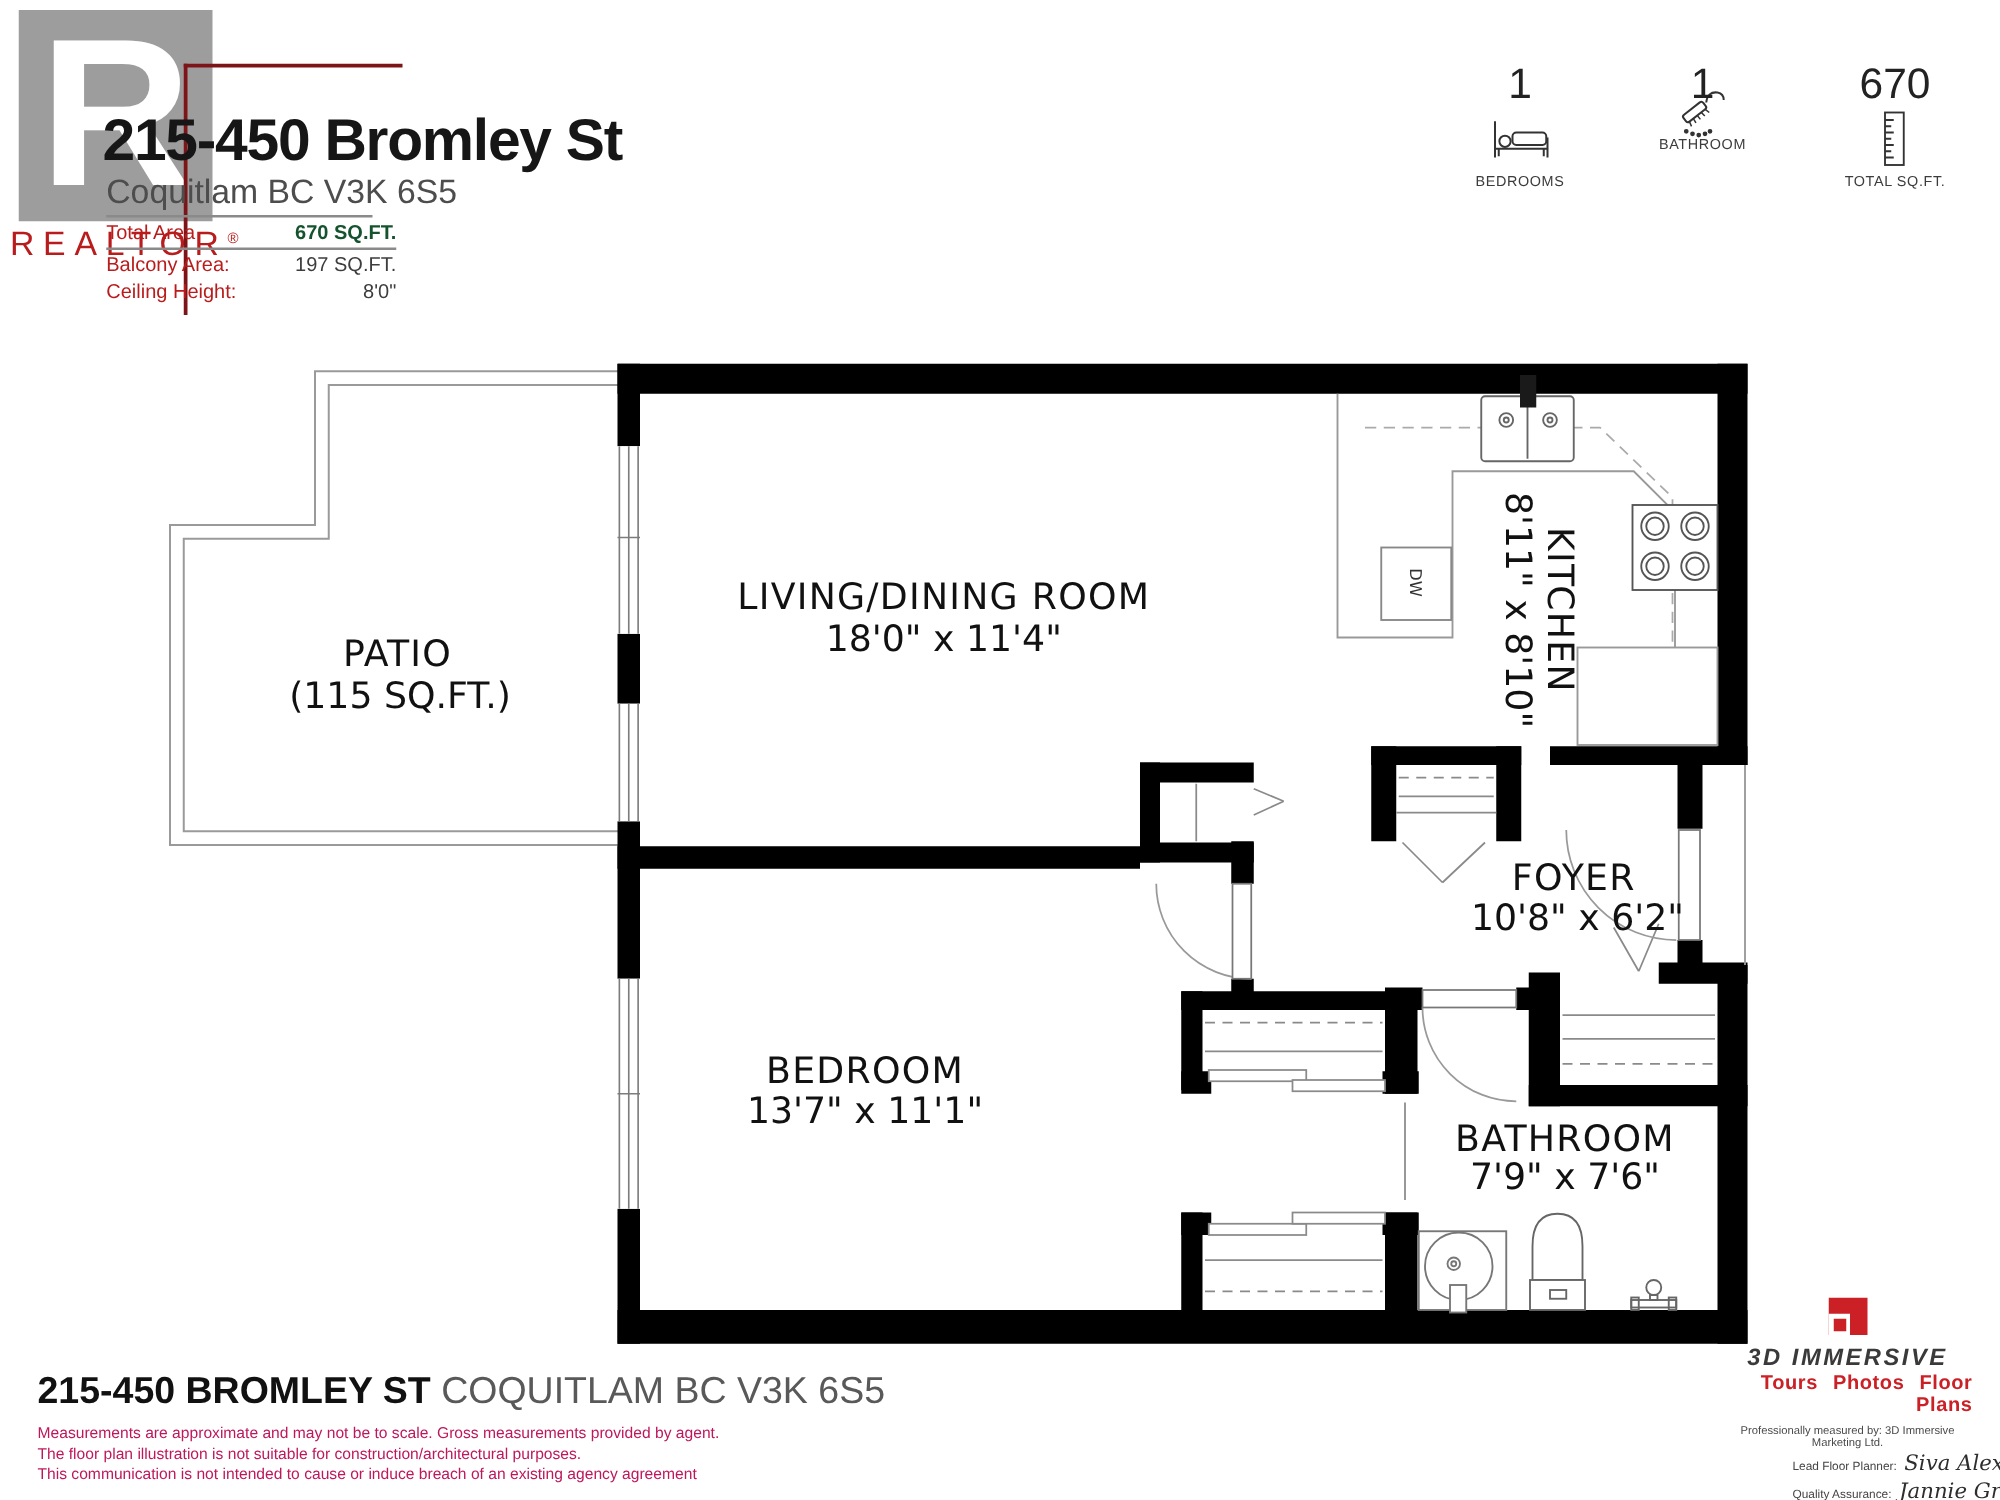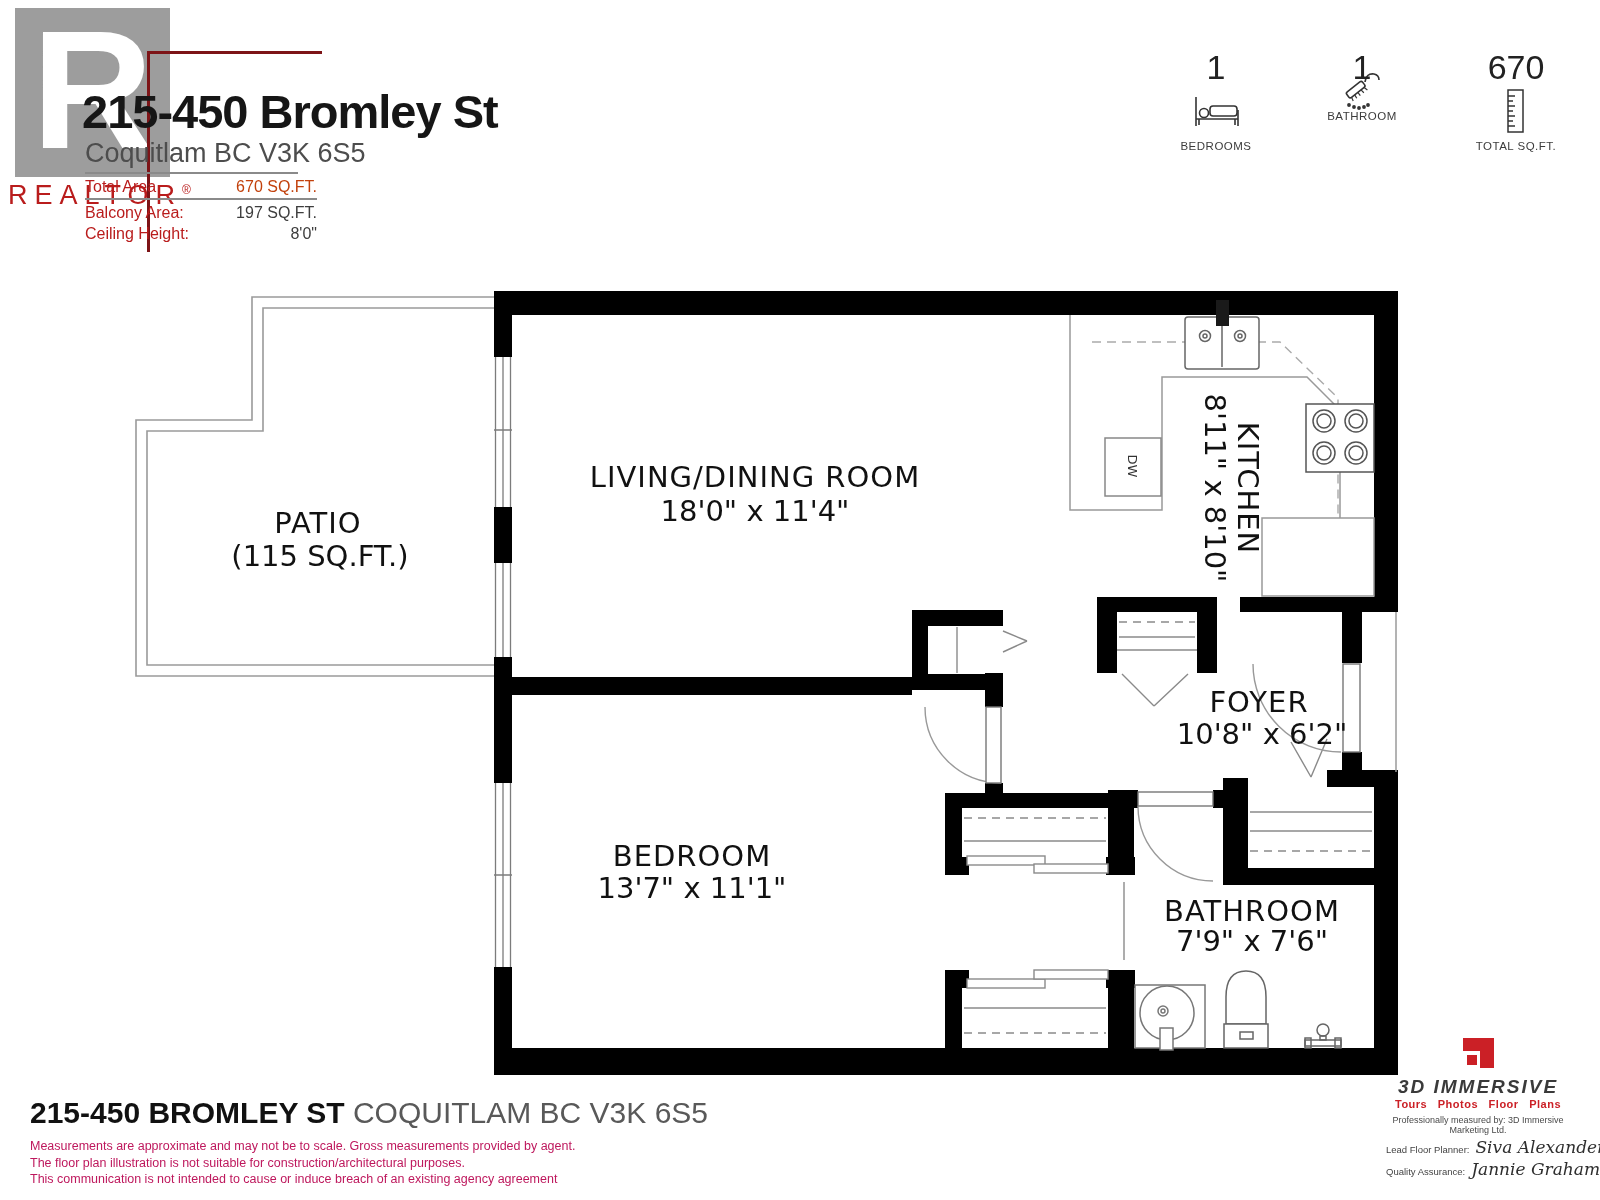--- a/index.html
+++ b/index.html
@@ -16,38 +16,38 @@
   .wordmark{left:8px;top:180px;font-size:27px;letter-spacing:7px;color:#b91c1c;z-index:0;}
   .wordmark sup{font-size:12px;letter-spacing:0;}
   .title{left:82px;top:84px;font-size:47px;font-weight:bold;color:#161616;
          letter-spacing:-1px;z-index:3;white-space:nowrap;}
   .city{left:85px;top:138px;font-size:27px;color:#4d4d4d;z-index:3;white-space:nowrap;}
   .hline{height:2px;background:#8a8a8a;z-index:3;}
   .stats{left:85px;top:176px;width:232px;z-index:3;}
   .stat-row{display:flex;justify-content:space-between;font-size:16px;line-height:21px;}
   .stat-row .lab{color:#b91c1c;}
   .stat-row .val{color:#3d3d3d;}
-  .stat-row.first .val{color:#c2410c;font-weight:normal;}
+  .stat-row.first .val{color:#14532d;font-weight:bold;}
   .stat-div{height:1.5px;background:#8a8a8a;margin:1px 0 2px 0;}
   
   .sum{top:48px;width:110px;text-align:center;z-index:3;}
   .sum .count{font-size:34px;color:#222;line-height:38px;}
   .sum .ic{height:46px;display:flex;align-items:center;justify-content:center;margin-top:2px;}
   .sum .lab{font-size:11.5px;color:#3c3c3c;letter-spacing:.5px;margin-top:6px;}
   
   .f-address{left:30px;top:1096px;font-size:30px;white-space:nowrap;z-index:3;}
   .f-address .b{font-weight:bold;color:#111;}
   .f-address .r2{color:#595959;}
   .fineprint{left:30px;top:1138px;font-size:12.5px;line-height:16.5px;color:#be185d;z-index:3;}
   .brand{left:1378px;top:1038px;width:200px;text-align:center;z-index:3;}
   .brand .bname{font-size:19px;font-weight:bold;color:#3a3a3a;letter-spacing:2px;margin-top:4px;font-style:italic;}
-  .brand .btag{font-size:11px;font-weight:bold;color:#cb2026;word-spacing:7px;letter-spacing:.5px;}
+  .brand .btag{font-size:16px;font-weight:bold;color:#cb2026;word-spacing:7px;letter-spacing:.5px;text-align:right;}
   .brand .bmeas{font-size:9px;color:#4a4a4a;margin-top:5px;}
   .sigrow{display:flex;align-items:baseline;justify-content:flex-start;margin-top:2px;padding-left:8px;}
-  .sigrow .sl{font-size:9.5px;color:#444;white-space:nowrap;}
+  .sigrow .sl{font-size:9.5px;color:#444;white-space:nowrap;margin-left:48px;}
   .sigrow .sig{font-family:"DejaVu Serif",serif;font-style:italic;font-size:17px;
                color:#2e2e2e;margin-left:6px;white-space:nowrap;}
   
   svg text{font-family:"DejaVu Sans","Liberation Sans",sans-serif;fill:#111;}
   .roomname{font-size:29px;letter-spacing:1px;}
   .roomdim{font-size:29px;}
   .applab{font-size:13px;fill:#333;}
 </style>
 </head>
 <body>

